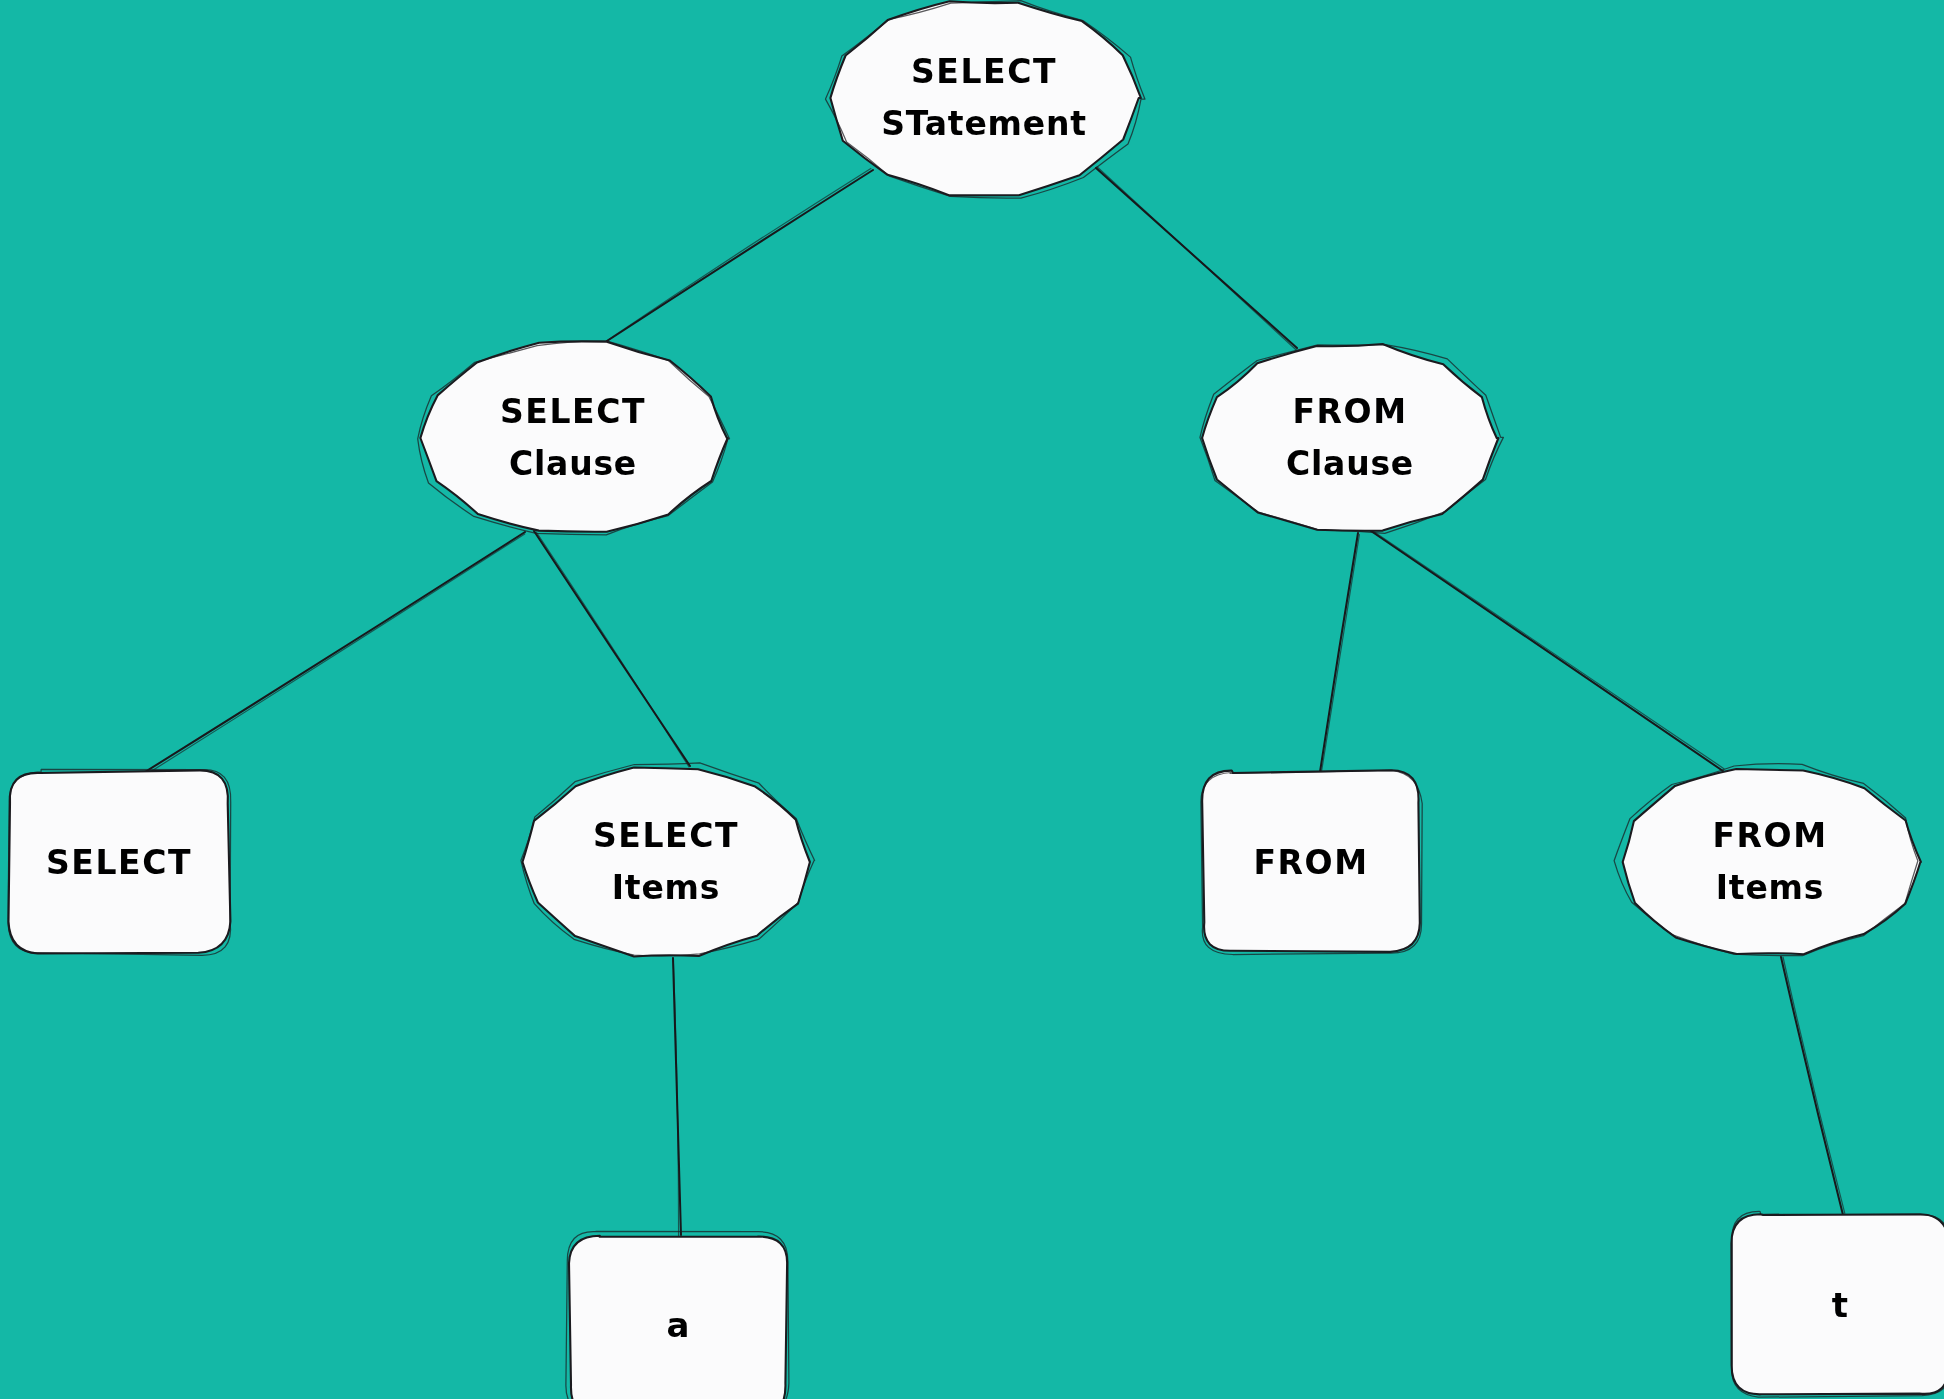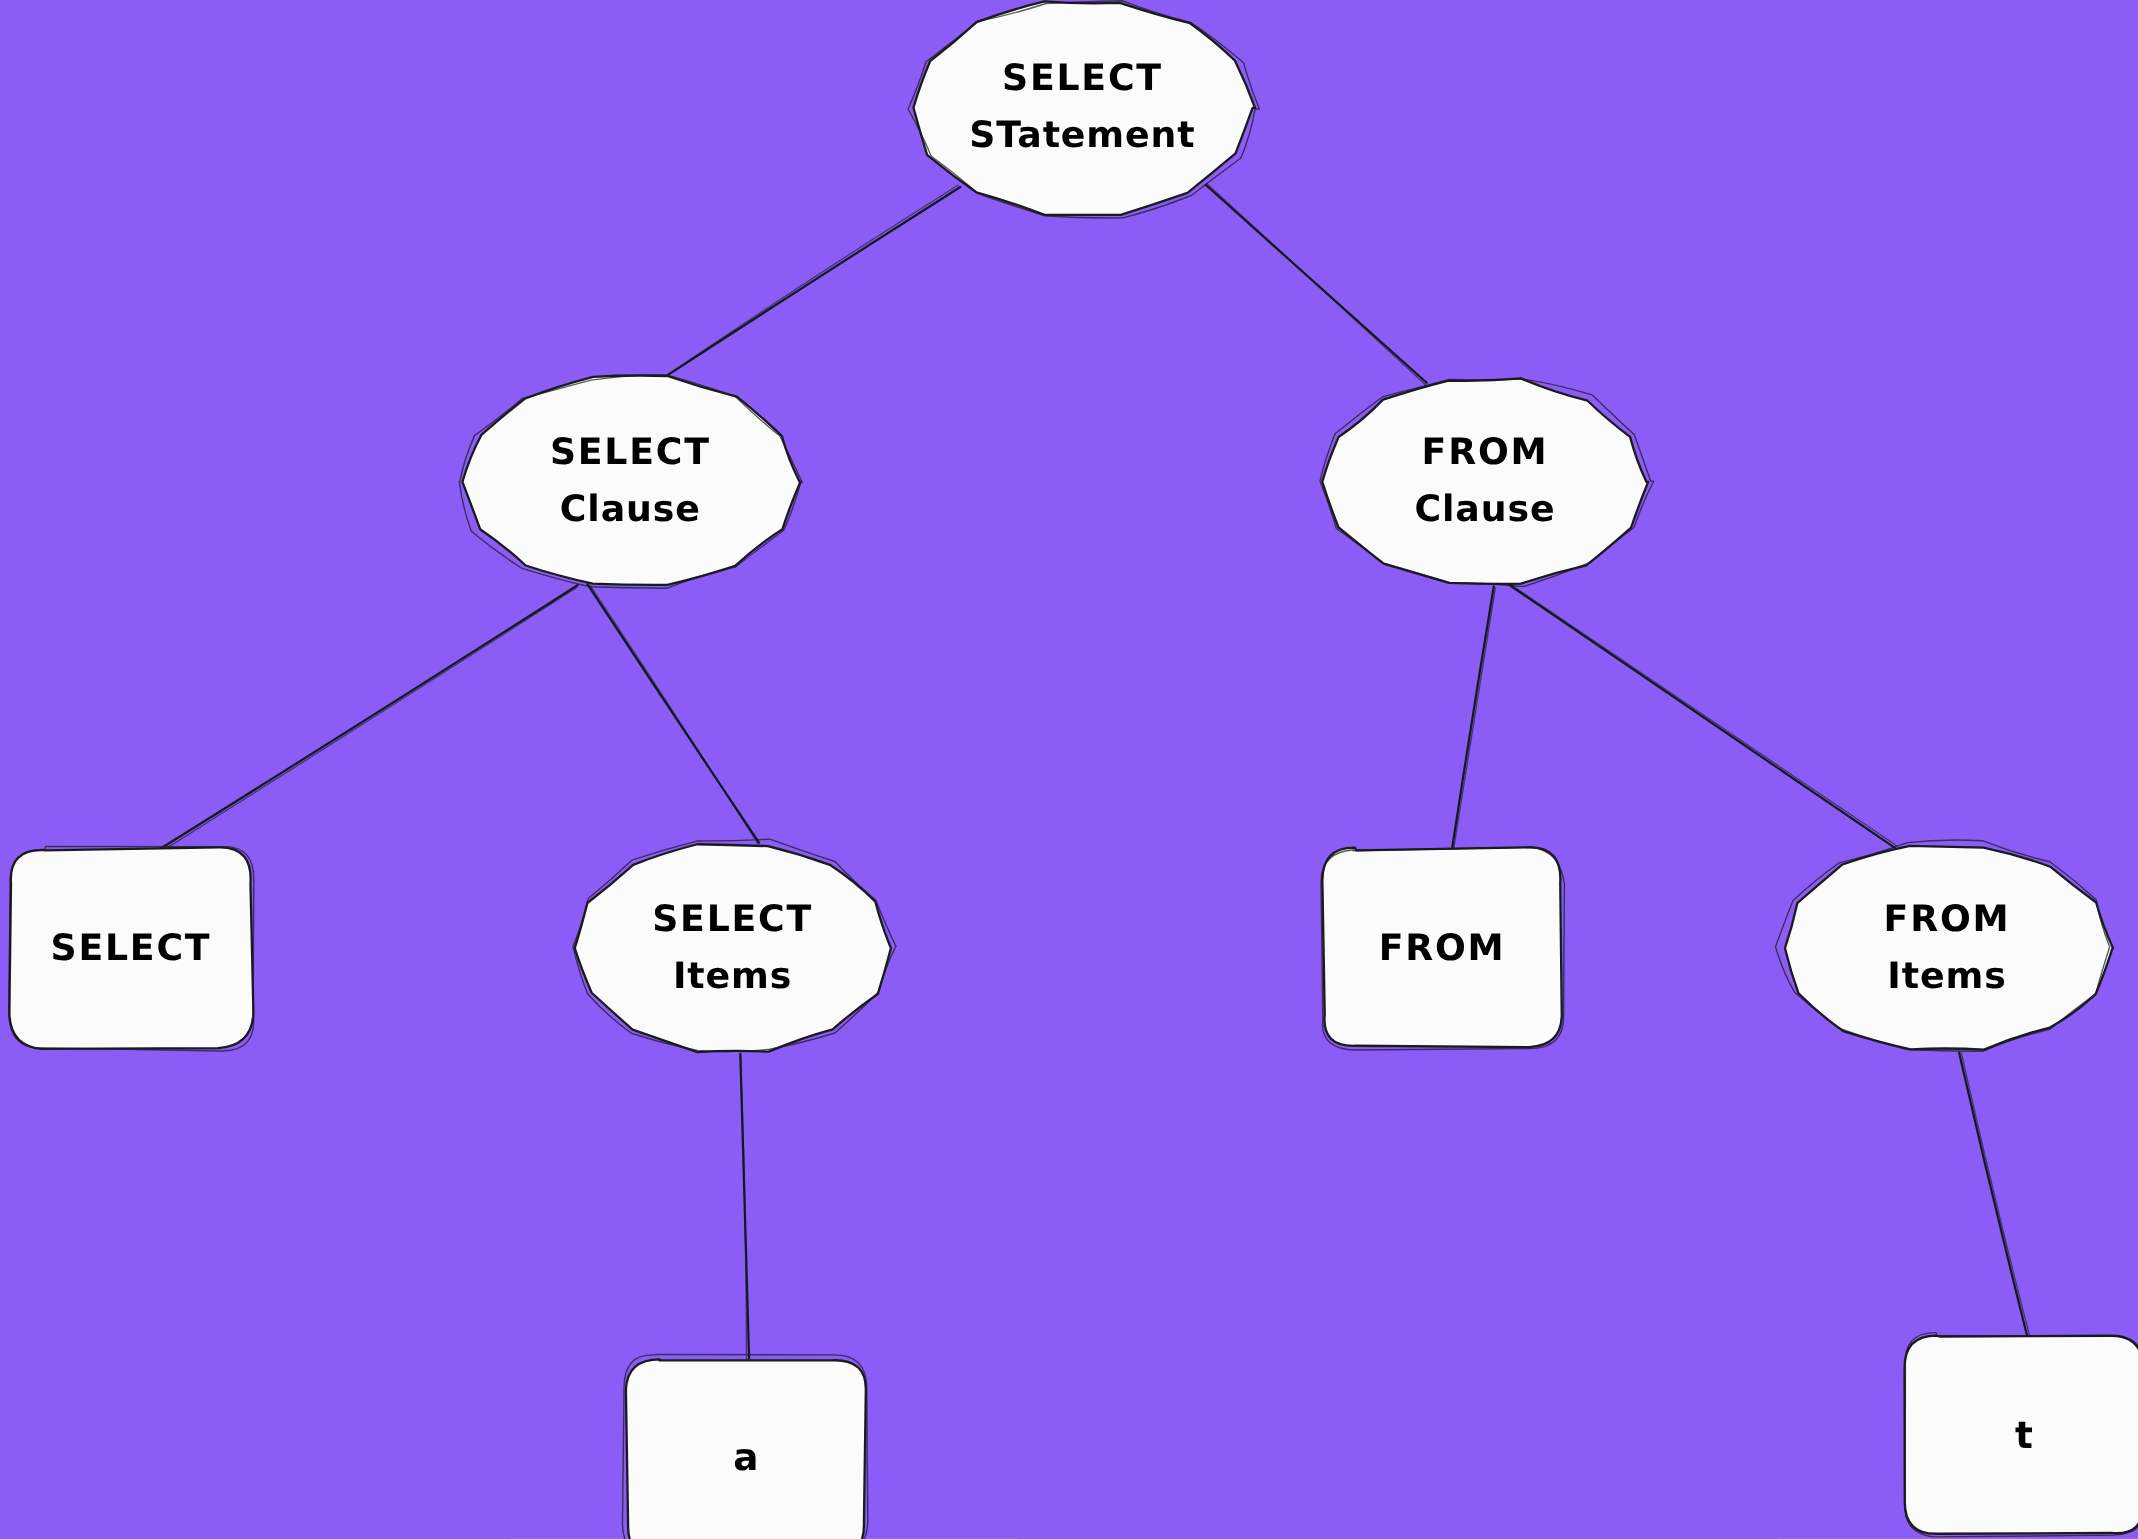--- a/index.html
+++ b/index.html
@@ -11,21 +11,21 @@
   body {
     width: 1944px;
     height: 1399px;
     overflow: hidden;
     font-family: "DejaVu Sans", sans-serif;
   }
   #diagram-root {
     position: relative;
     width: 1944px;
     height: 1399px;
-    background: #8b5cf6;
+    background: #14b8a6;
   }
   svg#tree-svg {
     position: absolute;
     top: 0;
     left: 0;
     width: 1944px;
     height: 1399px;
     display: block;
   }
   .node-shape {

